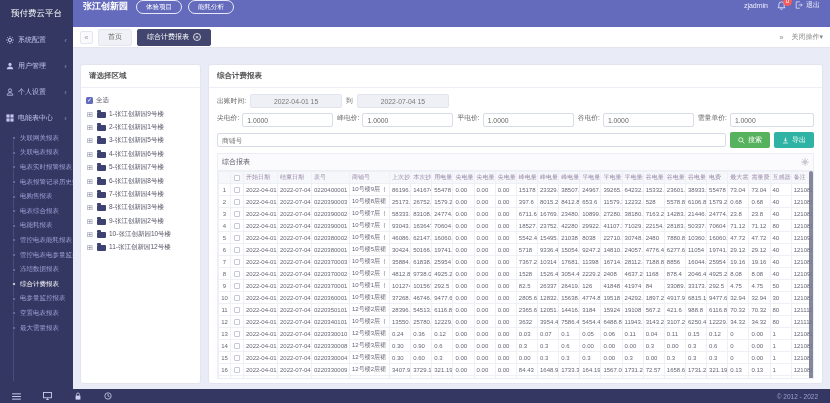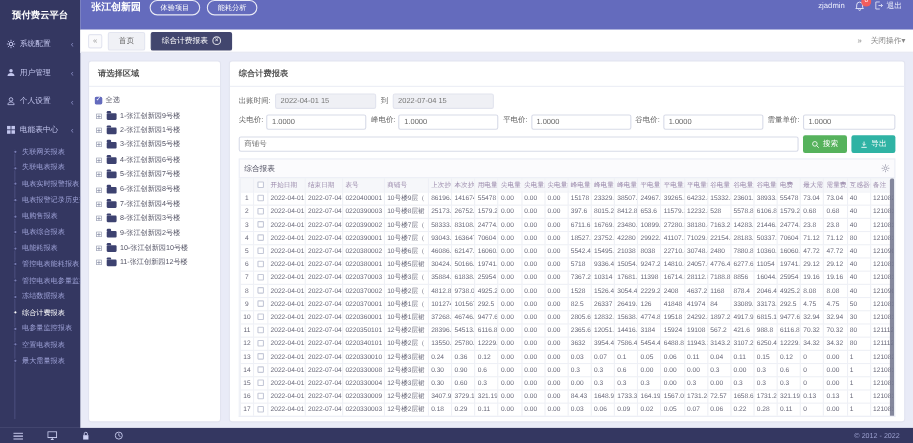--- a/index.html
+++ b/index.html
@@ -1,21 +1,21 @@
 <!DOCTYPE html>
 <html><head>
 <meta charset="utf-8">
 <style>
   *{box-sizing:border-box;margin:0;padding:0}
   html,body{width:830px;height:403px;overflow:hidden}
   body{font-family:"Liberation Sans","DejaVu Sans",sans-serif;background:#e9ebf7;position:relative;color:#666}
   .app{display:flex;width:830px;height:389px}
   
   .sidebar{width:73px;background:#343761;flex-shrink:0;display:flex;flex-direction:column;overflow:hidden}
-  .logo{height:27px;line-height:27px;text-align:center;color:#fff;font-weight:bold;font-size:8.5px;white-space:nowrap}
+  .logo{height:27px;line-height:27px;text-align:center;color:#fff;font-weight:normal;font-size:8.5px;white-space:nowrap}
   .menu-item{display:flex;align-items:center;gap:4px;padding:0 6px;height:26px;font-size:7px;color:#c3c6ee;cursor:pointer;white-space:nowrap}
   .menu-item .micon{width:8px;height:8px;flex-shrink:0;display:inline-flex}
   .menu-item .micon svg{width:8px;height:8px}
   .menu-item .chev{margin-left:auto;color:#8a8ec4;font-size:8px}
   .submenu{position:relative;padding-left:20px;flex:1}
   .submenu::before{content:'';position:absolute;left:13px;top:5px;bottom:8px;width:1px;background:#4a4d7c}
   .subitem{position:relative;height:14.6px;display:flex;align-items:center;font-size:6.5px;color:#9da1d6;cursor:pointer;white-space:nowrap}
   .subitem .dot{position:absolute;left:-8.5px;width:4px;height:4px;border-radius:50%;background:#7a7eb5;border:1px solid #343761}
   .subitem.active{color:#fff}
   .subitem.active .dot{background:#fff}
@@ -29,36 +29,36 @@
   .badge{position:absolute;top:-4px;right:-6px;background:#f25d5d;color:#fff;border-radius:50%;min-width:9px;height:9px;font-size:6px;line-height:9px;text-align:center;padding:0 1px}
   .logout{display:flex;align-items:center;gap:3px;cursor:pointer}
   
   .tabbar{height:21px;background:#fff;border-bottom:1px solid #e3e5f0;display:flex;align-items:center;padding:0 7px;gap:5px;font-size:7px;color:#777;flex-shrink:0}
   .tab-arrow{width:13px;height:13px;border:1px solid #e3e5f0;border-radius:2px;display:flex;align-items:center;justify-content:center;color:#999;cursor:pointer;background:#fafafc}
   .tab{padding:2.5px 9px;background:#f0f1f6;border:1px solid #e3e5f0;color:#666;border-radius:2px;cursor:pointer;white-space:nowrap}
   .tab.active{background:#42466e;border-color:#42466e;color:#fff;display:flex;gap:4px;align-items:center}
   .tab-close{width:8px;height:8px;border:1px solid rgba(255,255,255,.8);border-radius:50%;font-size:6px;line-height:6.5px;text-align:center;cursor:pointer}
   .tabbar-right{margin-left:auto;display:flex;align-items:center;gap:8px;color:#888;cursor:pointer}
   
-  .content{flex:1;display:flex;gap:7px;padding:7px 7px 5px;min-height:0}
+  .content{flex:1;display:flex;gap:7px;padding:16px 7px 5px;min-height:0}
   .card{background:#fff;border:1px solid #e2e4f0;border-radius:3px;display:flex;flex-direction:column;min-height:0}
   .card-hd{padding:6px 8px;border-bottom:1px solid #eceef5;font-size:7.5px;color:#555;font-weight:bold;flex-shrink:0}
   .left-card{width:121px;flex-shrink:0}
   .tree{padding:6px 5px;font-size:6.5px;color:#556;overflow:hidden}
   .tnode{display:flex;align-items:center;gap:3px;height:13.4px;white-space:nowrap;overflow:hidden;cursor:pointer}
   .exp{color:#8a90a8;font-size:7.5px;width:8px;text-align:center;flex-shrink:0}
   .folder{width:9px;height:6px;background:#3d4270;border-radius:1px;position:relative;flex-shrink:0;margin-top:1px}
   .folder::before{content:'';position:absolute;top:-2px;left:0;width:4px;height:2px;background:#3d4270;border-radius:1px 1px 0 0}
   .cbx{width:7px;height:7px;border-radius:1.5px;background:#646bbd;color:#fff;font-size:6px;line-height:7px;text-align:center;flex-shrink:0;cursor:pointer}
   
   .right-card{flex:1;min-width:0}
   .filters{padding:6px 8px 4px;display:flex;flex-direction:column;gap:5px;flex-shrink:0}
   .frow{display:flex;align-items:center;gap:4px;font-size:6.8px;color:#666;white-space:nowrap}
   .inp{border:1px solid #d8dbe8;border-radius:2px;height:14px;font-size:6.8px;color:#666;padding:0 4px;background:#fff;font-family:inherit;min-width:0}
-  .date-inp{background:#eff0f5;border-color:#e2e4ee;width:92px;text-align:left;color:#777}
+  .date-inp{background:#eff0f5;border-color:#e2e4ee;width:92px;text-align:center;color:#777}
   .price-grp{display:flex;align-items:flex-start;gap:3px;flex:1}
   .price-grp .inp{width:100%}
   .shop-inp{flex:1}
   .btn{height:16px;border:none;border-radius:2px;color:#fff;font-size:7px;display:inline-flex;align-items:center;gap:3px;padding:0 8px;cursor:pointer;font-family:inherit;white-space:nowrap}
   .btn-search{background:#56b25c}
   .btn-export{background:#2fb3a4}
   .section-hd{display:flex;align-items:center;justify-content:space-between;margin:1px 8px 0;padding:3px 4px;font-size:7px;color:#556;border:1px solid #eceef5;background:#fbfbfd;flex-shrink:0}
   .gear{cursor:pointer;display:inline-flex}
   
   .table-wrap{flex:1;overflow:hidden;margin:0 8px 4px;border:1px solid #eceef5;border-top:none;position:relative}

